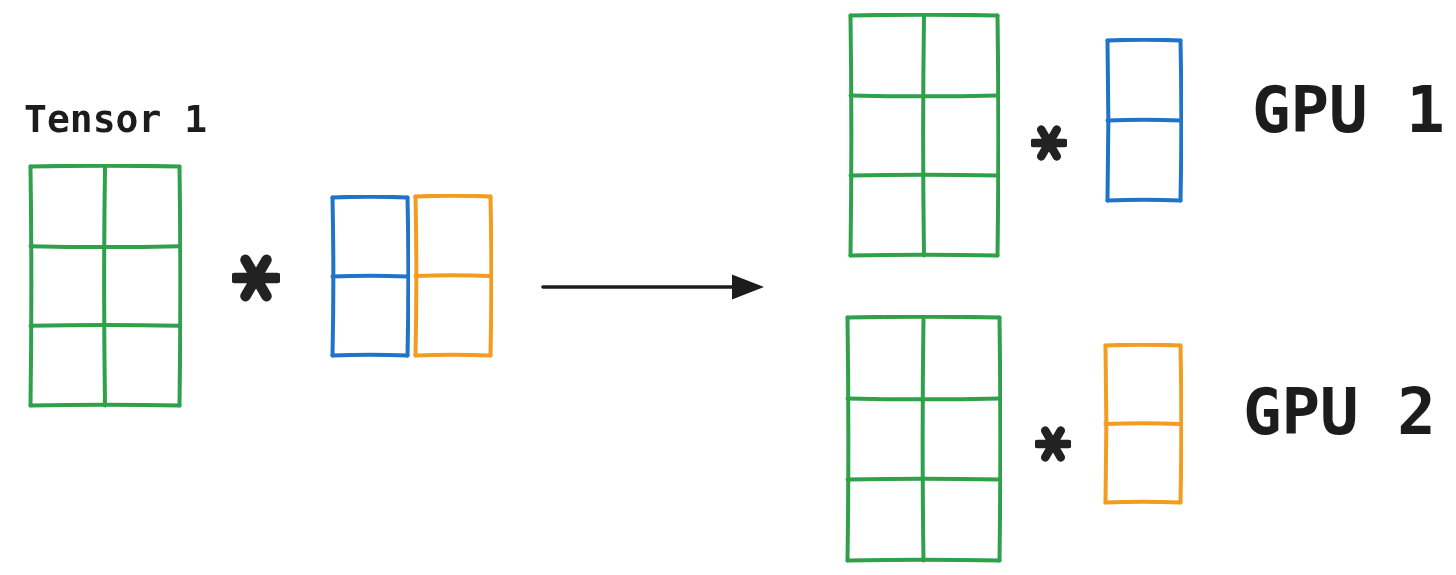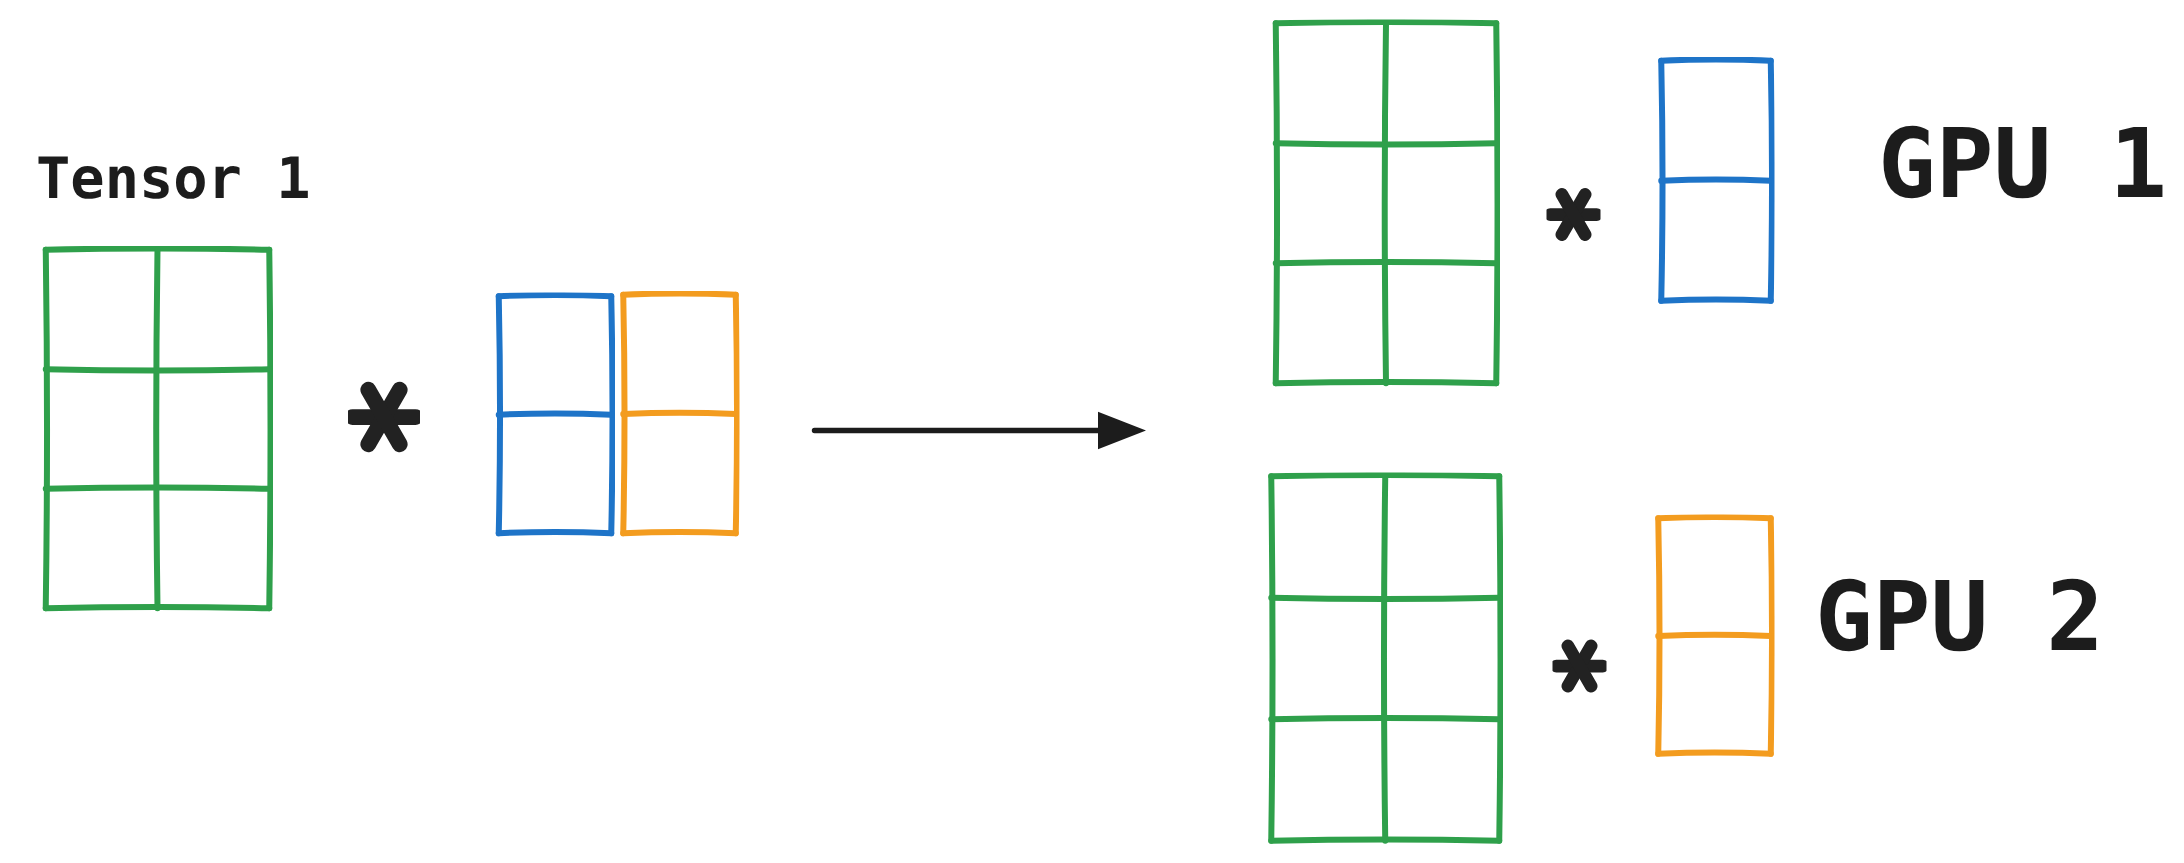--- a/index.html
+++ b/index.html
@@ -11,21 +11,21 @@
   .abs{position:absolute;}
   .lbl{
     position:absolute;color:#1C1C1C;font-weight:bold;line-height:1;
     white-space:nowrap;font-family:"DejaVu Sans Mono","Liberation Mono",monospace;
   }
   .tensor-lbl{font-size:38px;}
   .gpu-lbl{font-size:64px;}
   #tensor1-label{left:24px;top:100px;}
   #tensor2-label{left:321px;top:100px;}
   #gpu1-label{left:1240px;top:78px;margin-left:12px;}
-  #gpu2-label{left:1210px;top:380px;}
+  #gpu2-label{left:1243px;top:380px;}
 
   #tensor1-matrix{left:28px;top:164px;width:154px;height:244px;}
   #tensor2-left-col{left:330px;top:195px;width:80px;height:163px;}
   #tensor2-right-col{left:413px;top:194px;width:80px;height:164px;}
   #gpu1-matrix{left:848px;top:13px;width:152px;height:245px;}
   #gpu1-shard{left:1105px;top:38px;width:78px;height:165px;}
   #gpu2-matrix{left:845px;top:315px;width:157px;height:248px;}
   #gpu2-shard{left:1103px;top:343px;width:80px;height:162px;}
 
   #asterisk-main{left:232px;top:254px;}

